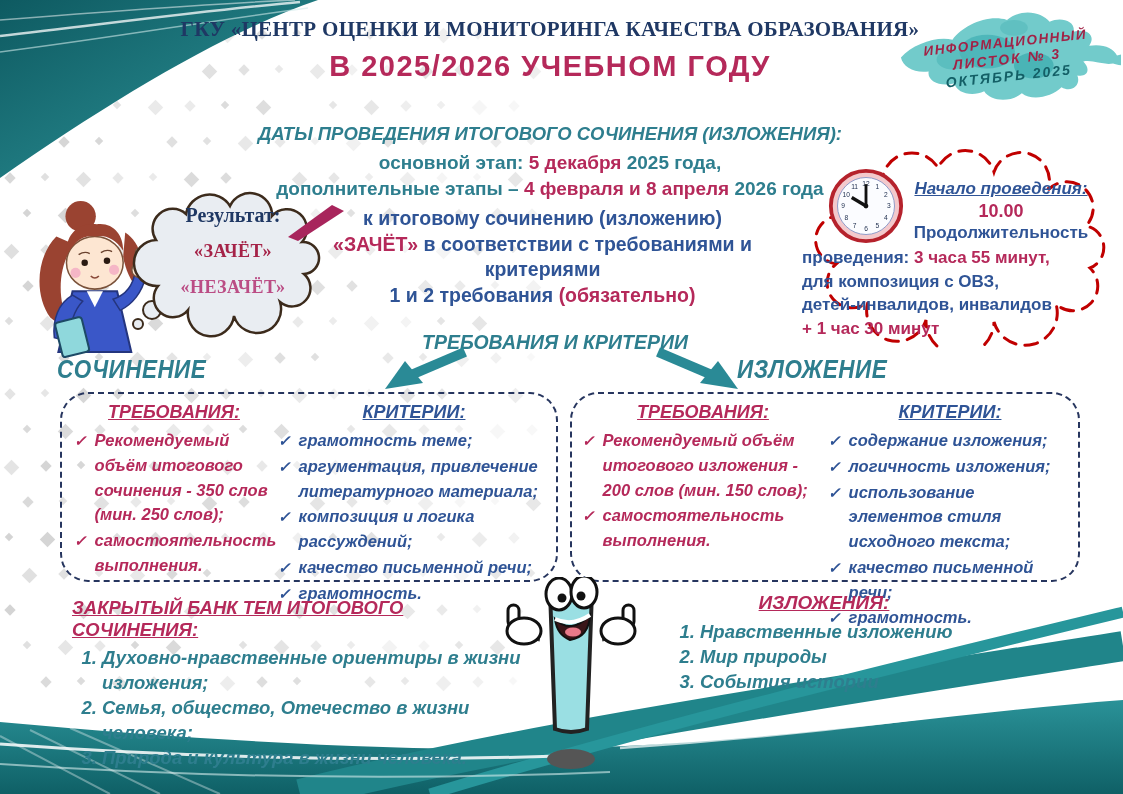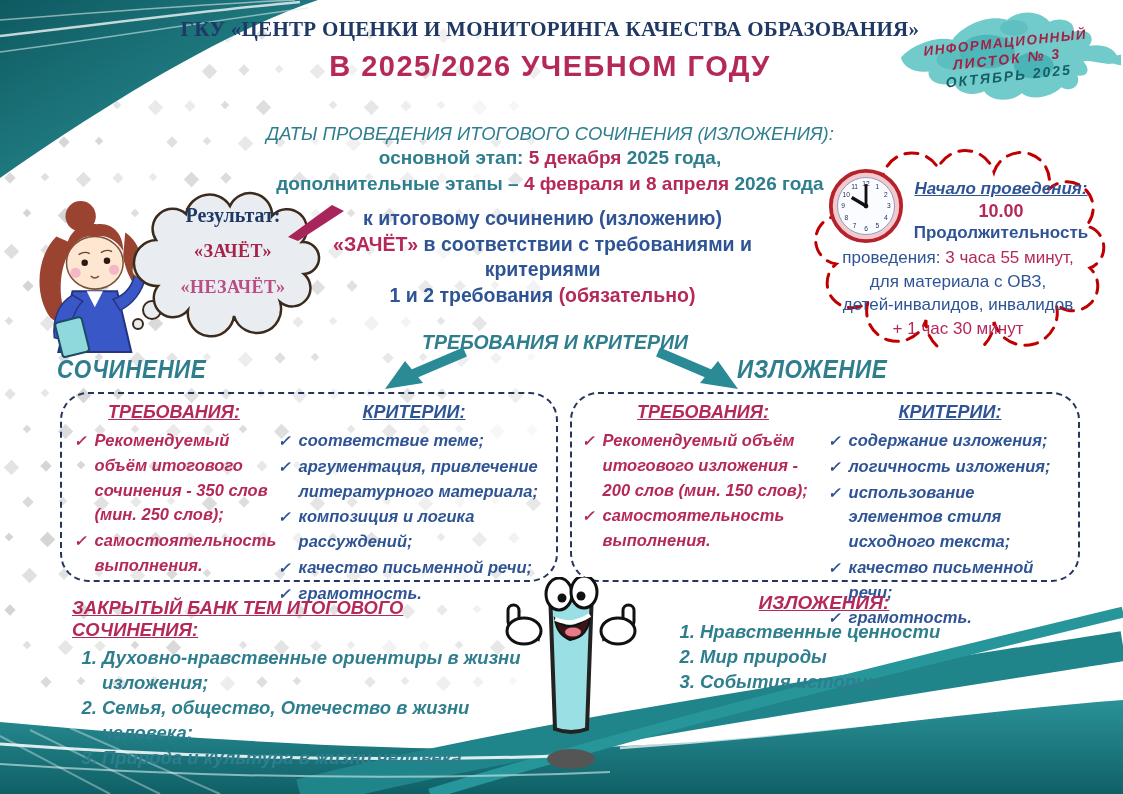--- a/index.html
+++ b/index.html
@@ -21,21 +21,21 @@
   
   .badge{left:893px;top:6px;width:228px;height:122px;}
   .badge svg{position:absolute;inset:0;}
   .badge-text{position:absolute;left:0;top:28px;width:100%;text-align:center;
               transform:rotate(-6deg);font-weight:bold;line-height:17px;}
   .badge-l1{font-size:13.5px;color:#a12246;letter-spacing:1.5px;font-style:italic;}
   .badge-l2{font-size:14px;color:#a12246;letter-spacing:2px;font-style:italic;}
   .badge-l3{font-size:14px;color:#135f66;letter-spacing:2px;font-style:italic;}
   
   .dates{left:255px;top:123px;width:590px;text-align:center;}
-  .dates-h{font-size:18.5px;font-style:italic;font-weight:normal;color:var(--teal);}
+  .dates-h{font-size:18.5px;font-style:italic;font-weight:bold;color:var(--teal);margin-bottom:5px;}
   .dates-l{font-size:19px;font-weight:bold;color:var(--teal);line-height:26px;}
   .cr{color:var(--crimson);}
   
   .bubble{left:128px;top:188px;width:198px;height:152px;}
   .bubble svg{position:absolute;inset:0;}
   .bubble-text{position:absolute;left:30px;top:16px;width:150px;text-align:center;
                font-family:"Liberation Serif",serif;font-weight:bold;}
   .bubble-t1{font-size:20px;color:var(--navy);margin-bottom:14px;}
   .bubble-t2{font-size:18px;color:#a52348;margin-bottom:15px;letter-spacing:.5px;}
   .bubble-t3{font-size:18px;color:var(--pink);letter-spacing:.5px;}
@@ -46,22 +46,22 @@
          font-size:19.5px;color:var(--blue);line-height:25.5px;}
   
   .cloud{left:798px;top:142px;width:320px;height:206px;}
   .cloud>svg.outline{position:absolute;inset:0;}
   .clock{position:absolute;left:30px;top:26px;width:76px;height:76px;}
   .cloud-head{position:absolute;left:98px;top:36px;width:210px;text-align:center;
               font-weight:bold;font-size:17px;line-height:22px;}
   .cloud-head .u{color:var(--blue);font-style:italic;text-decoration:underline;}
   .cloud-head .t{color:var(--crimson);font-size:18px;}
   .cloud-head .d{color:var(--blue);}
-  .cloud-rest{position:absolute;left:4px;top:104px;width:312px;text-align:center;
-              font-weight:normal;font-size:17px;line-height:23.5px;color:var(--blue);}
+  .cloud-rest{position:absolute;left:4px;top:104px;width:312px;text-align:left;
+              font-weight:bold;font-size:17px;line-height:23.5px;color:var(--blue);}
   
   .mid-h{left:395px;top:330px;width:320px;text-align:center;font-style:italic;font-weight:bold;
          font-size:20.5px;color:var(--teal);transform:scaleX(.95);transform-origin:center top;}
   .arrow{width:85px;height:42px;}
   .arrow-l{left:385px;top:347px;}
   .arrow-r{left:653px;top:347px;}
   .seclab{font-style:italic;font-weight:bold;font-size:25px;color:var(--teal);
           transform:scaleX(.9);transform-origin:left top;letter-spacing:.5px;}
   .seclab-l{left:57px;top:355px;}
   .seclab-r{left:737px;top:355px;}
@@ -484,21 +484,21 @@
       <line x1="40" y1="40" x2="25" y2="31" stroke="#111" stroke-width="3.5"></line>
       <circle cx="40" cy="40" r="2.5" fill="#111"></circle>
     </svg>
     <div class="cloud-head">
       <div class="u">Начало проведения:</div>
       <div class="t">10.00</div>
       <div class="d">Продолжительность</div>
     </div>
     <div class="cloud-rest">
       <div><span>проведения: </span><span class="cr">3 часа 55 минут,</span></div>
-      <div>для материала с ОВЗ,</div>
+      <div>для композиция с ОВЗ,</div>
       <div>детей-инвалидов, инвалидов</div>
       <div class="cr">+ 1 час 30 минут</div>
     </div>
   </div>
 
   <div class="layer mid-h">ТРЕБОВАНИЯ И КРИТЕРИИ</div>
   <svg class="layer arrow arrow-l" viewBox="0 0 85 42">
     <line x1="80" y1="5" x2="26" y2="28" stroke="#2a8a96" stroke-width="10"></line>
     <polygon points="0,42 38,36 20,14" fill="#2a8a96"></polygon>
   </svg>
@@ -518,21 +518,21 @@
         </div>
       <div class="itm">
           <span class="chk">✓</span>
           <span>самостоятельность выполнения.</span>
         </div>
     </div>
     <div class="col b1b col-bl">
       <div class="col-h">КРИТЕРИИ:</div>
       <div class="itm">
           <span class="chk">✓</span>
-          <span>соответствие теме;</span>
+          <span>грамотность теме;</span>
         </div>
       <div class="itm">
           <span class="chk">✓</span>
           <span>аргументация, привлечение литературного материала;</span>
         </div>
       <div class="itm">
           <span class="chk">✓</span>
           <span>композиция и логика рассуждений;</span>
         </div>
       <div class="itm">
@@ -610,19 +610,19 @@
       <path d="M55,42 Q72,50 90,38" stroke="#fff" stroke-width="4" fill="none"></path>
       <ellipse cx="71" cy="182" rx="24" ry="10" fill="#555"></ellipse>
     </svg>
   </div>
 
   <div class="layer bank bank-open">
     <div class="bank-title">
       <div>ИЗЛОЖЕНИЯ:</div>
     </div>
     <ol>
-      <li>Нравственные ценности</li>
+      <li>Нравственные изложению</li>
       <li>Мир природы</li>
       <li>События истории</li>
     </ol>
   </div>
 
 </div>
 
 </body></html>

